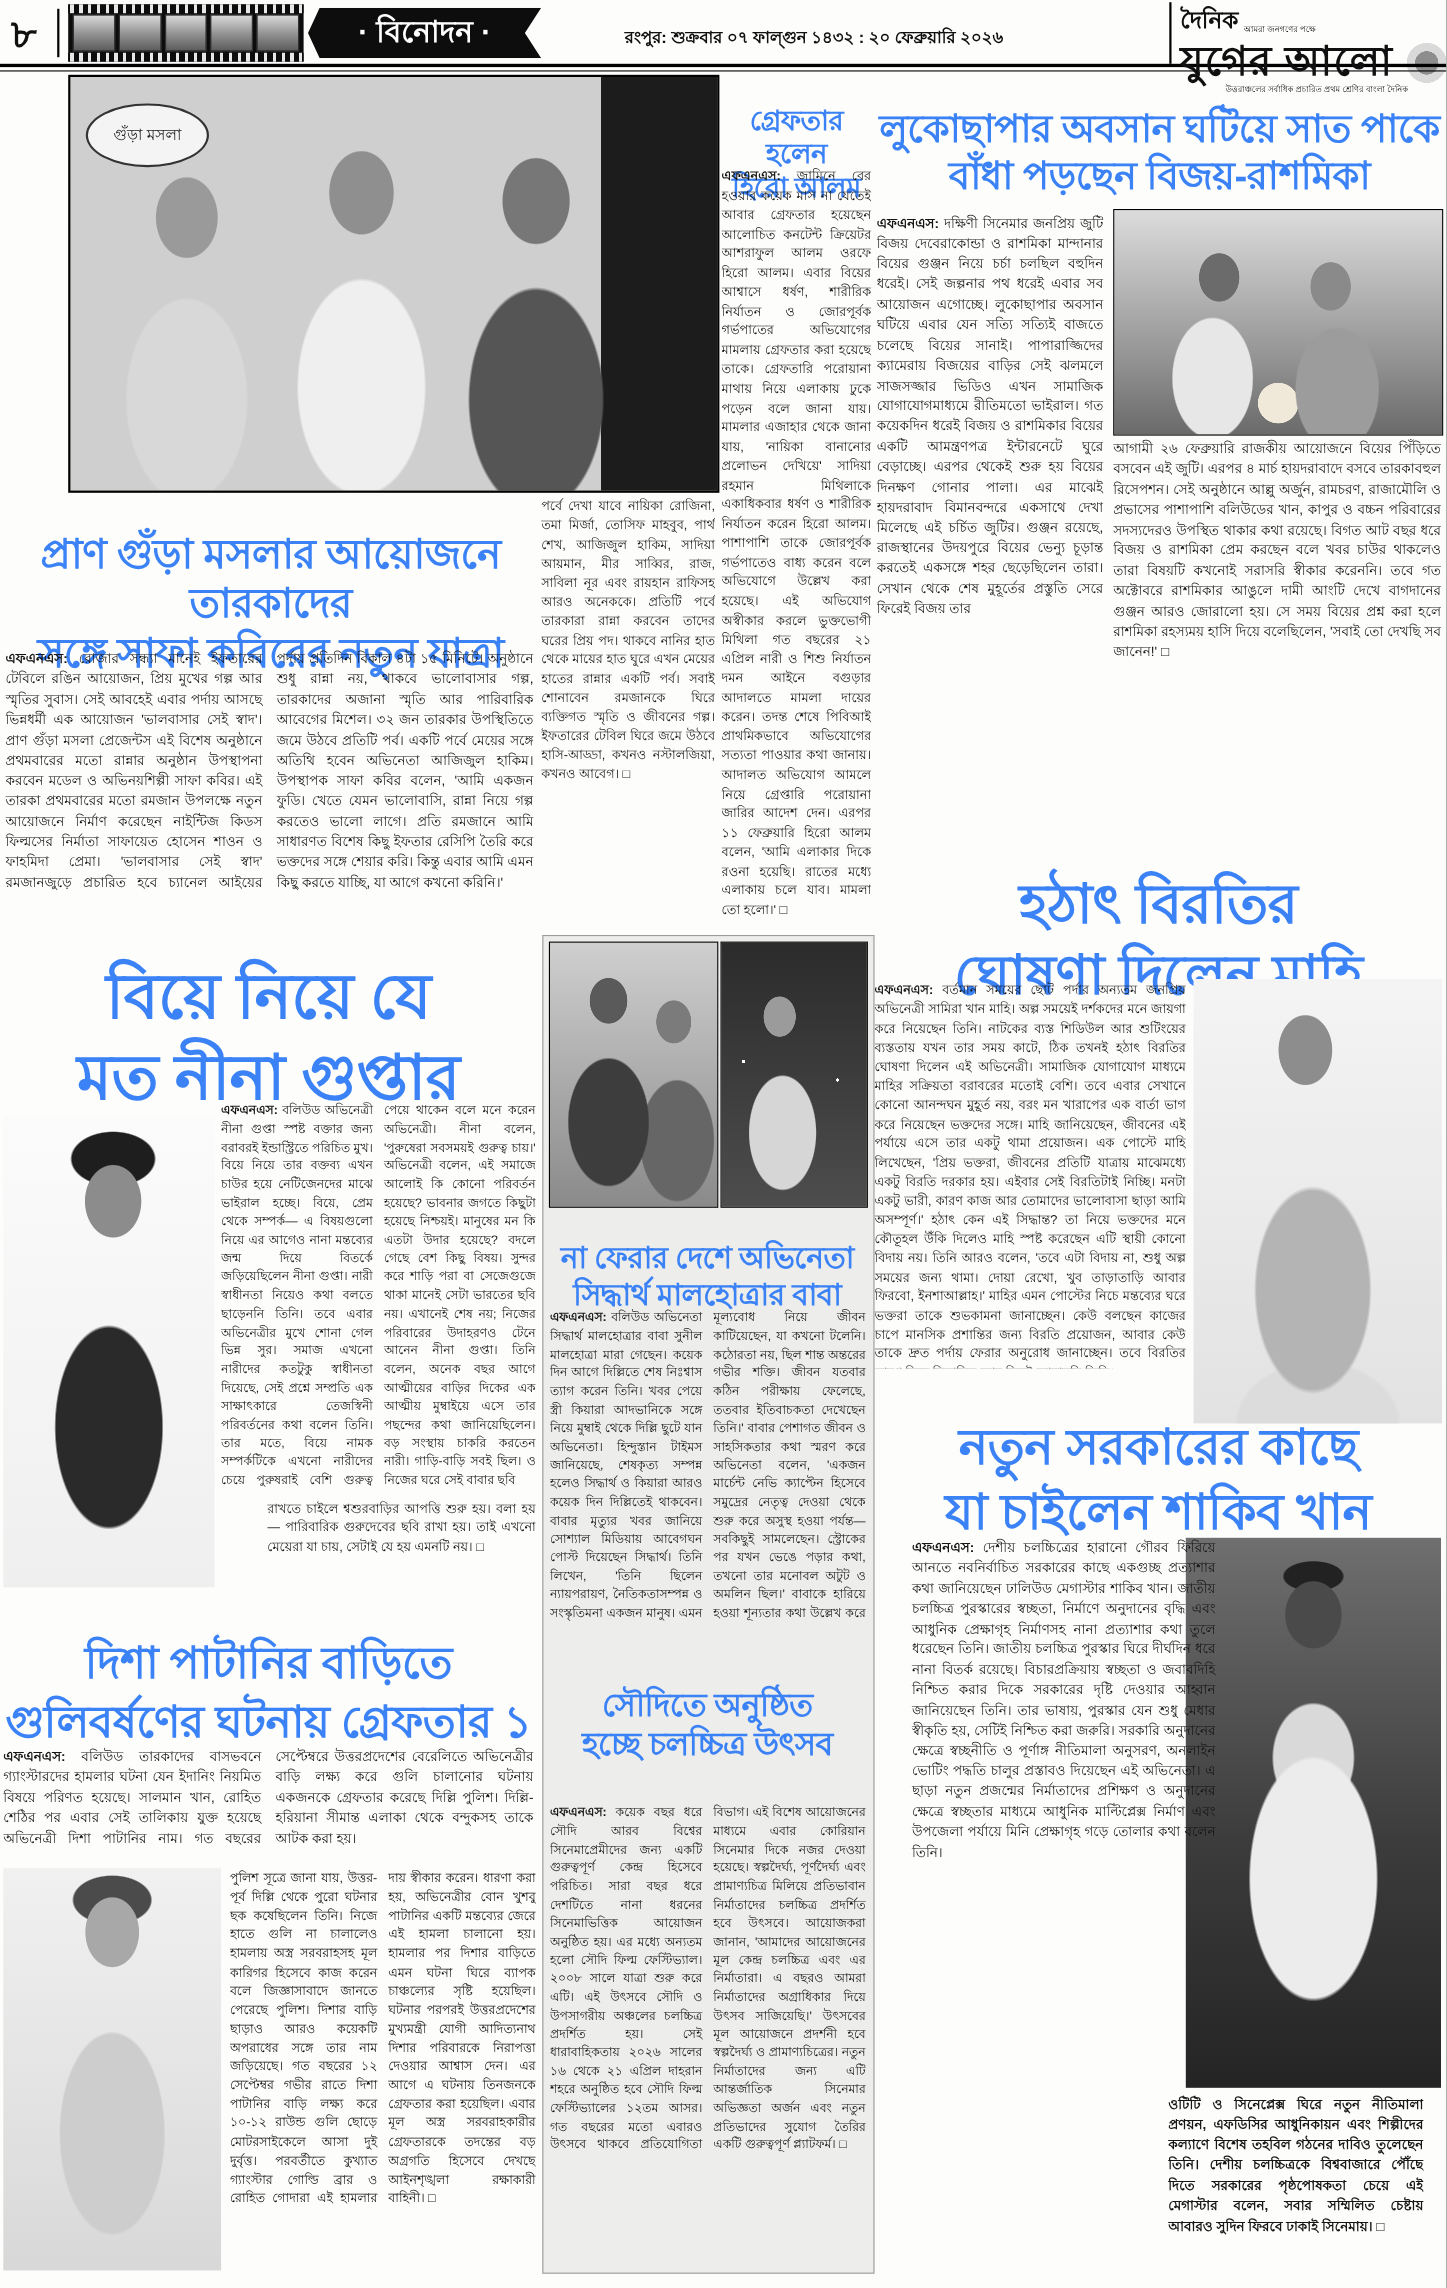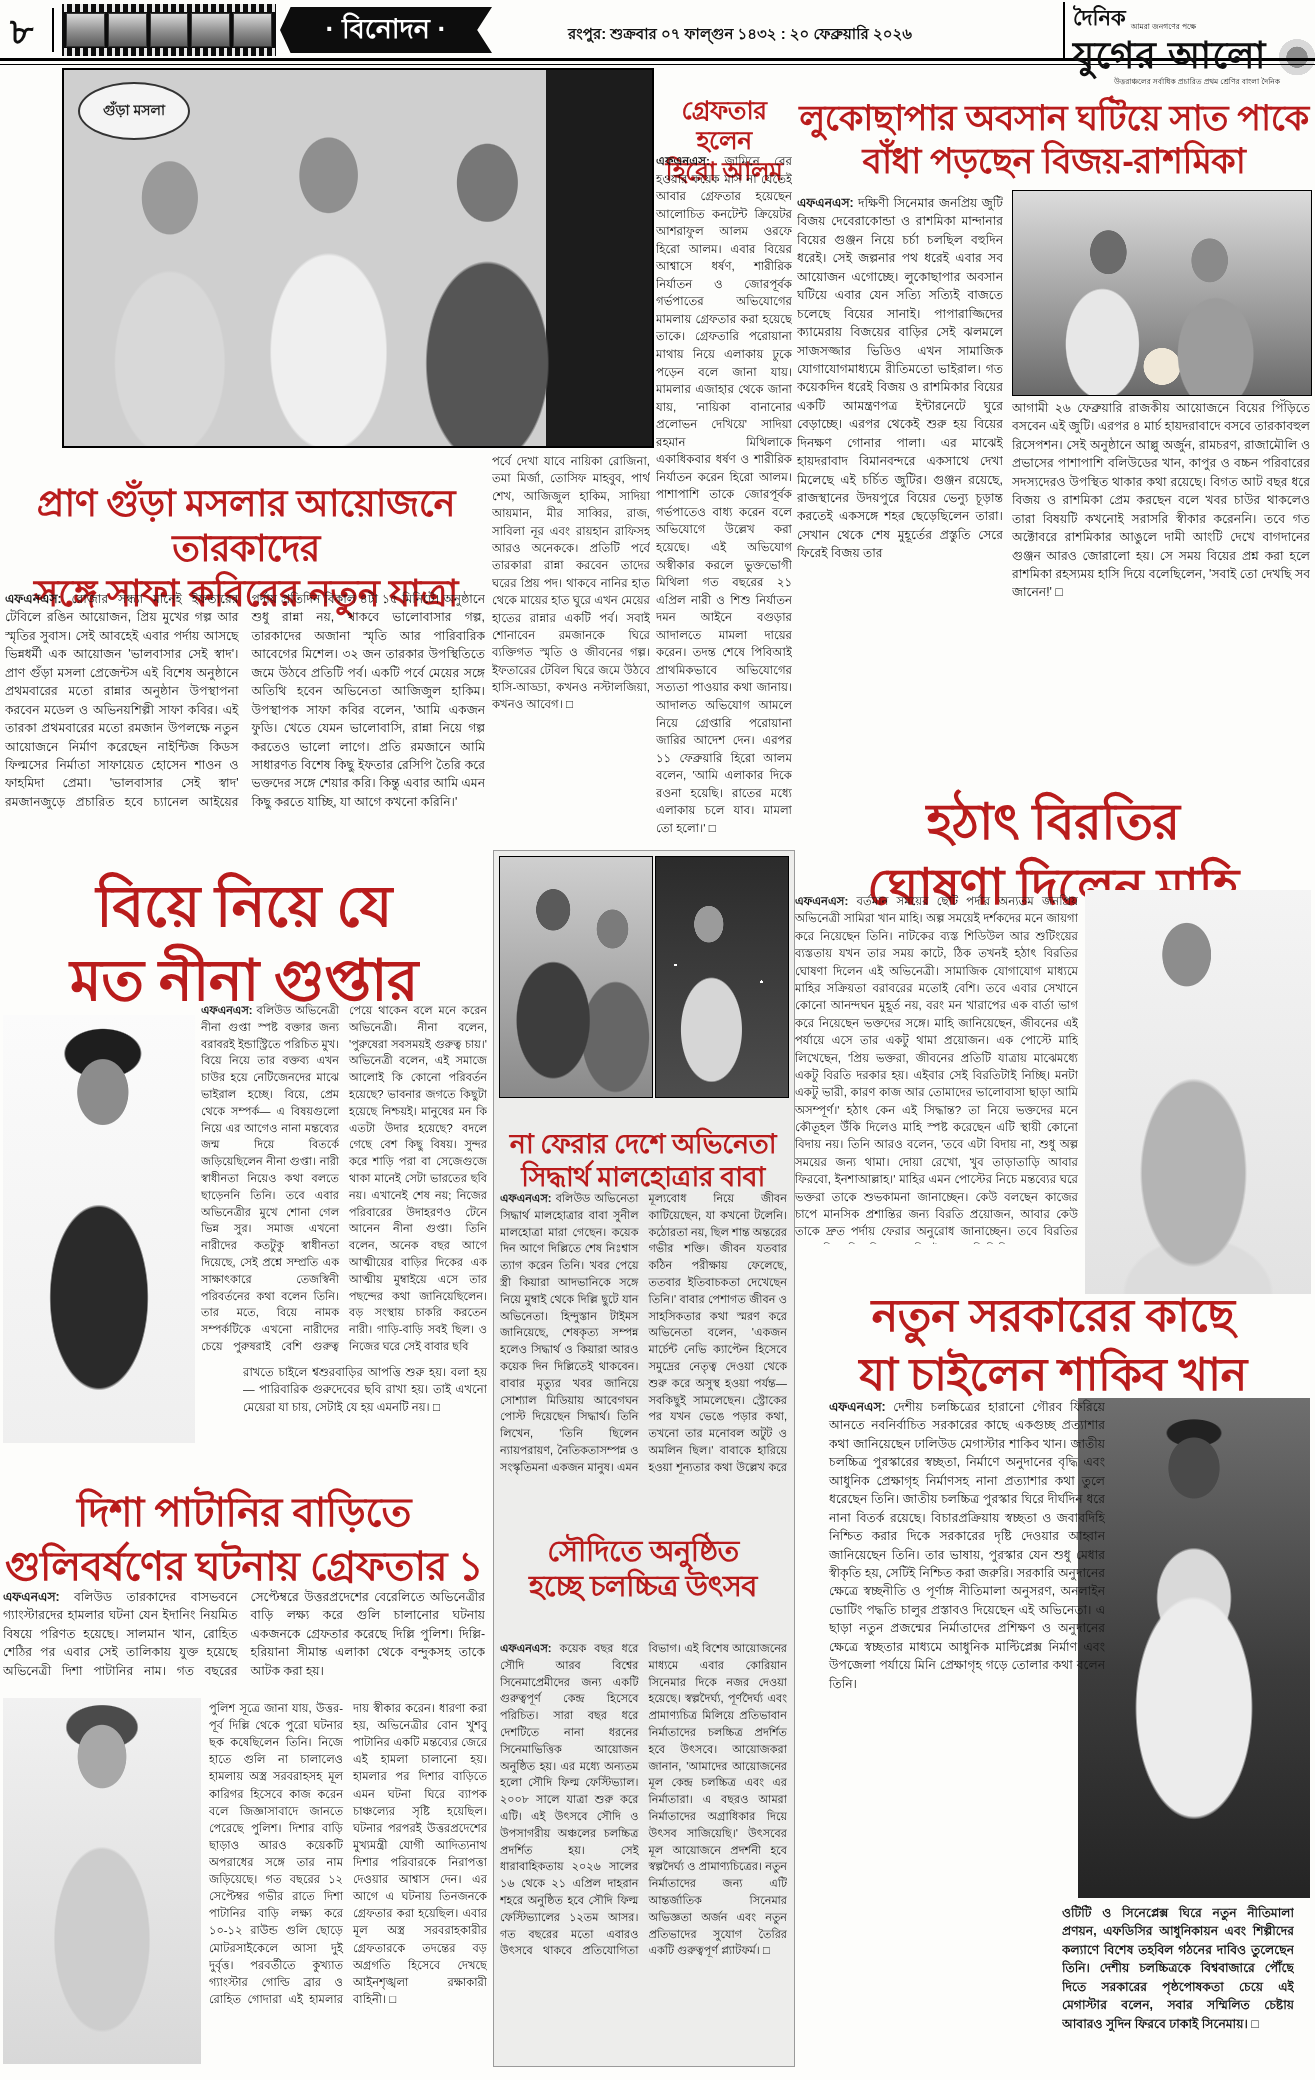--- a/index.html
+++ b/index.html
@@ -2,21 +2,21 @@
 <html lang="bn"><head>
 <meta charset="utf-8">
 <style>
   html,body{margin:0;padding:0;background:#777;}
   #page{
     position:relative;width:1315px;height:2080px;background:#fdfdfb;
     font-family:"Liberation Sans","DejaVu Sans",sans-serif;color:#101010;
     margin:0 auto;overflow:hidden;
   }
   .abs{position:absolute;}
-  .hl{font-weight:bold;text-align:center;line-height:1.22;color:#b91c1c;letter-spacing:-0.5px;}
+  .hl{font-weight:bold;text-align:center;line-height:1.22;color:#3b82f6;letter-spacing:-0.5px;}
   .bodytxt{font-size:12.3px;line-height:1.5;text-align:justify;overflow:hidden;color:#161616;}
   .bodytxt b{font-weight:bold;}
   .cols2{column-count:2;column-gap:13px;}
   .ph{background:#bdbdbd;overflow:hidden;}
   .phb{border:2px solid #000;}
   .phb1{border:1px solid #000;}
   
   #pagenum{font-size:36px;font-weight:bold;}
   #strip{background:#0d0d0d;display:flex;flex-direction:column;}
   .perf{height:8px;background:repeating-linear-gradient(90deg,#0d0d0d 0 2px,#e8e8e8 2px 5px,#0d0d0d 5px 8px);}
@@ -81,22 +81,22 @@
     <div class="abs ph phb" style="left:62px;top:68px;width:588px;height:376px;
       background:
         radial-gradient(ellipse 46px 60px at 18% 34%, #9a9a9a 60%, transparent 62%),
         radial-gradient(ellipse 90px 150px at 18% 78%, #d8d8d8 60%, transparent 62%),
         radial-gradient(ellipse 48px 62px at 45% 28%, #8f8f8f 60%, transparent 62%),
         radial-gradient(ellipse 95px 160px at 45% 75%, #efefef 60%, transparent 62%),
         radial-gradient(ellipse 50px 64px at 72% 30%, #777 60%, transparent 62%),
         radial-gradient(ellipse 100px 165px at 72% 78%, #555 60%, transparent 62%),
         linear-gradient(90deg, #cfcfcf 0 82%, #1c1c1c 82% 100%),
         linear-gradient(180deg,#e9e9e9,#b9b9b9)">
-      <div class="abs" style="left:14px;top:12px;width:108px;height:54px;background:#f4f4f4;border:2px solid #333;border-radius:50%;
-        display:flex;align-items:center;justify-content:center;font-weight:bold;font-size:14px;color:#222;text-align:center;">গুঁড়া মসলা</div>
+      <div class="abs" style="left:14px;top:24px;width:108px;height:54px;background:#f4f4f4;border:2px solid #333;border-radius:50%;
+        display:flex;align-items:center;justify-content:center;font-weight:normal;font-size:14px;color:#222;text-align:center;">গুঁড়া মসলা</div>
     </div>
     <h2 class="abs hl" style="left:4px;top:450px;width:484px;font-size:37px;">
       <span>প্রাণ গুঁড়া মসলার আয়োজনে তারকাদের</span><br><span>সঙ্গে সাফা কবিরের নতুন যাত্রা</span>
     </h2>
     <div class="abs bodytxt cols2" style="left:5px;top:590px;width:480px;height:262px;">
       <b>এফএনএস:</b>
       <span>রোজার সন্ধ্যা মানেই ইফতারের টেবিলে রঙিন আয়োজন, প্রিয় মুখের গল্প আর স্মৃতির সুবাস। সেই আবহেই এবার পর্দায় আসছে ভিন্নধর্মী এক আয়োজন 'ভালবাসার সেই স্বাদ'। প্রাণ গুঁড়া মসলা প্রেজেন্টস এই বিশেষ অনুষ্ঠানে প্রথমবারের মতো রান্নার অনুষ্ঠান উপস্থাপনা করবেন মডেল ও অভিনয়শিল্পী সাফা কবির। এই তারকা প্রথমবারের মতো রমজান উপলক্ষে নতুন আয়োজনে নির্মাণ করেছেন নাইন্টিজ কিডস ফিল্মসের নির্মাতা সাফায়েত হোসেন শাওন ও ফাহমিদা প্রেমা। 'ভালবাসার সেই স্বাদ' রমজানজুড়ে প্রচারিত হবে চ্যানেল আইয়ের পর্দায় প্রতিদিন বিকাল ৪টা ১৫ মিনিটে। অনুষ্ঠানে শুধু রান্না নয়, থাকবে ভালোবাসার গল্প, তারকাদের অজানা স্মৃতি আর পারিবারিক আবেগের মিশেল। ৩২ জন তারকার উপস্থিতিতে জমে উঠবে প্রতিটি পর্ব। একটি পর্বে মেয়ের সঙ্গে অতিথি হবেন অভিনেতা আজিজুল হাকিম। উপস্থাপক সাফা কবির বলেন, 'আমি একজন ফুডি। খেতে যেমন ভালোবাসি, রান্না নিয়ে গল্প করতেও ভালো লাগে। প্রতি রমজানে আমি সাধারণত বিশেষ কিছু ইফতার রেসিপি তৈরি করে ভক্তদের সঙ্গে শেয়ার করি। কিন্তু এবার আমি এমন কিছু করতে যাচ্ছি, যা আগে কখনো করিনি।'</span>
     </div>
     <div class="abs bodytxt" style="left:492px;top:452px;width:158px;height:400px;font-size:11.6px;">পর্বে দেখা যাবে নায়িকা রোজিনা, তমা মির্জা, তোসিফ মাহবুব, পার্থ শেখ, আজিজুল হাকিম, সাদিয়া আয়মান, মীর সাব্বির, রাজ, সাবিলা নূর এবং রায়হান রাফিসহ আরও অনেককে। প্রতিটি পর্বে তারকারা রান্না করবেন তাদের ঘরের প্রিয় পদ। থাকবে নানির হাত থেকে মায়ের হাত ঘুরে এখন মেয়ের হাতের রান্নার একটি পর্ব। সবাই শোনাবেন রমজানকে ঘিরে ব্যক্তিগত স্মৃতি ও জীবনের গল্প। ইফতারের টেবিল ঘিরে জমে উঠবে হাসি-আড্ডা, কখনও নস্টালজিয়া, কখনও আবেগ। □</div>
   </section>

